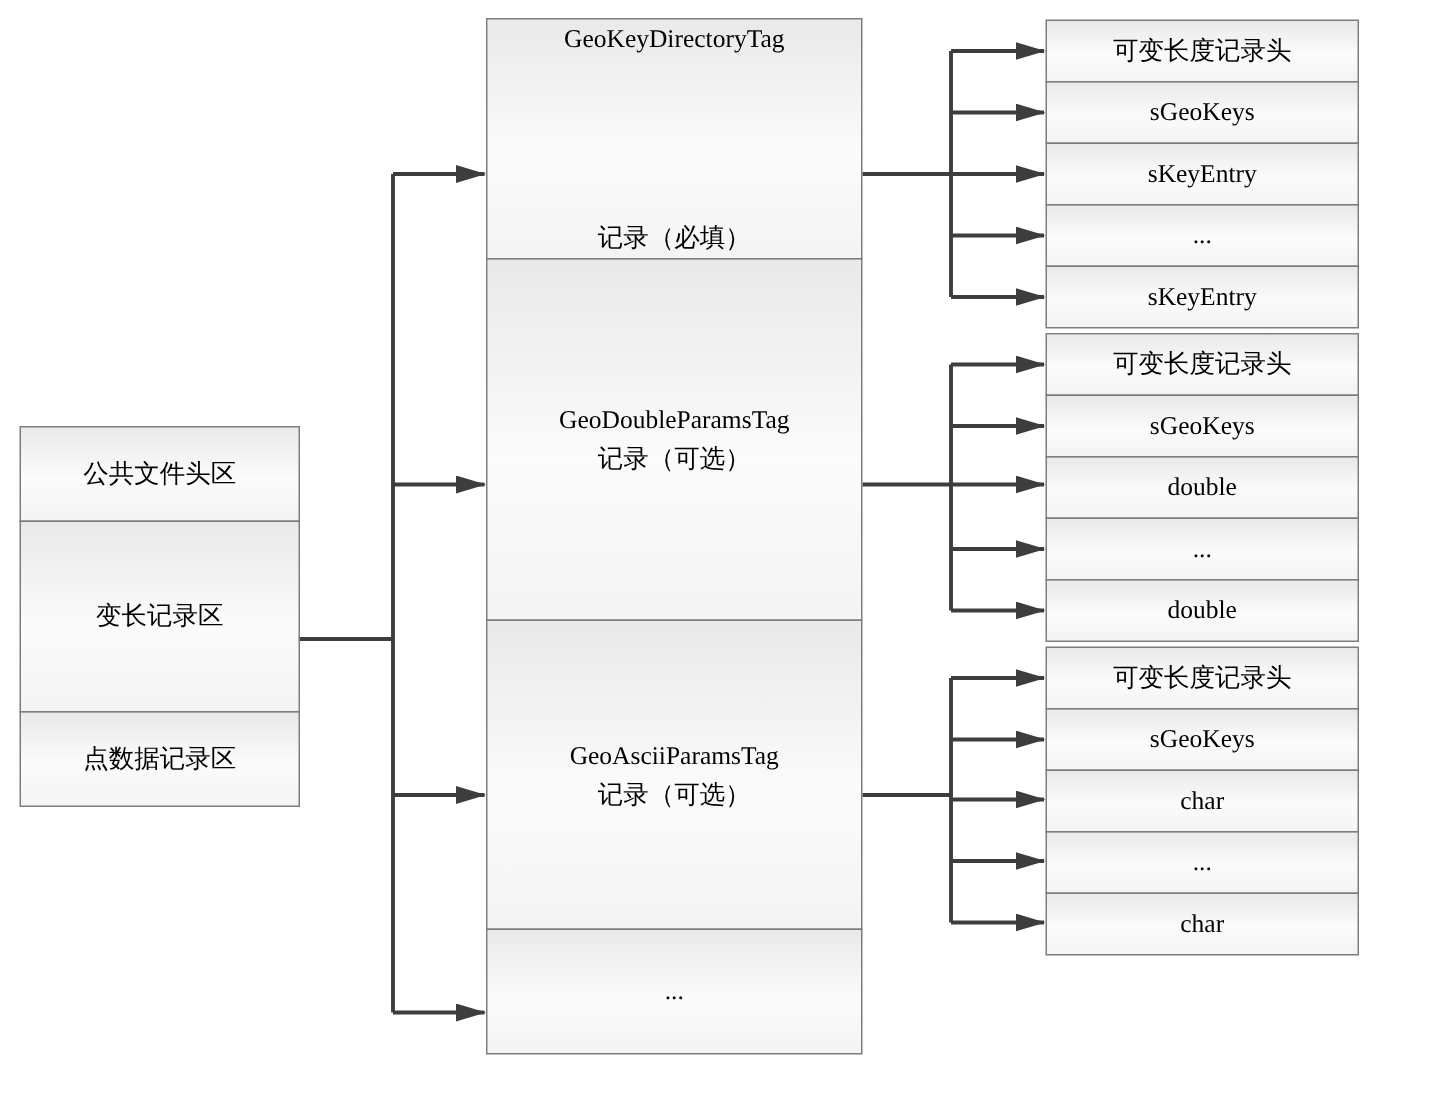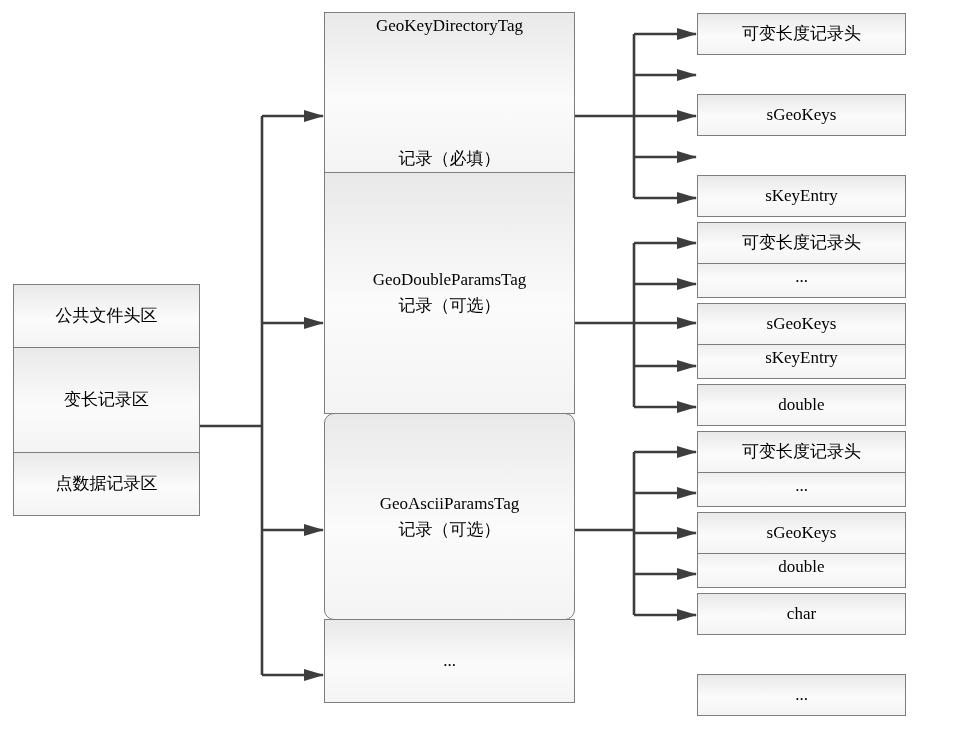--- a/index.html
+++ b/index.html
@@ -21,30 +21,30 @@
     align-items:center;justify-content:center;
     text-align:center;
     font-size:17px;line-height:26px;
   }
   .cell:first-child{margin-top:0;}
   #connector-layer{position:absolute;left:0;top:0;z-index:0;}
   .box{z-index:1;}
   
   #left-box{left:13px;top:284px;width:187px;}
   #left-box .cell:nth-child(1){height:64px;}
-  #left-box .cell:nth-child(2){height:106px;}
+  #left-box .cell:nth-child(2){height:128px;}
   #left-box .cell:nth-child(3){height:64px;}
   
   #middle-box{left:324px;top:12px;width:251px;}
   #middle-box .cell:nth-child(1){height:161px;justify-content:space-between;}
   #middle-box .cell:nth-child(2){height:242px;}
-  #middle-box .cell:nth-child(3){height:207px;border-radius:10px;}
+  #middle-box .cell:nth-child(3){height:207px;}
   #middle-box .cell:nth-child(4){height:84px;}
   
-  .right-box{left:697px;width:209px;gap:40px;}
+  .right-box{left:697px;width:209px;}
   #right-box-0{top:13px;}
   #right-box-1{top:222px;}
   #right-box-2{top:431px;}
   .right-box .cell{height:42px;}
 </style>
 </head>
 <body>
 
 <div id="canvas">
 

